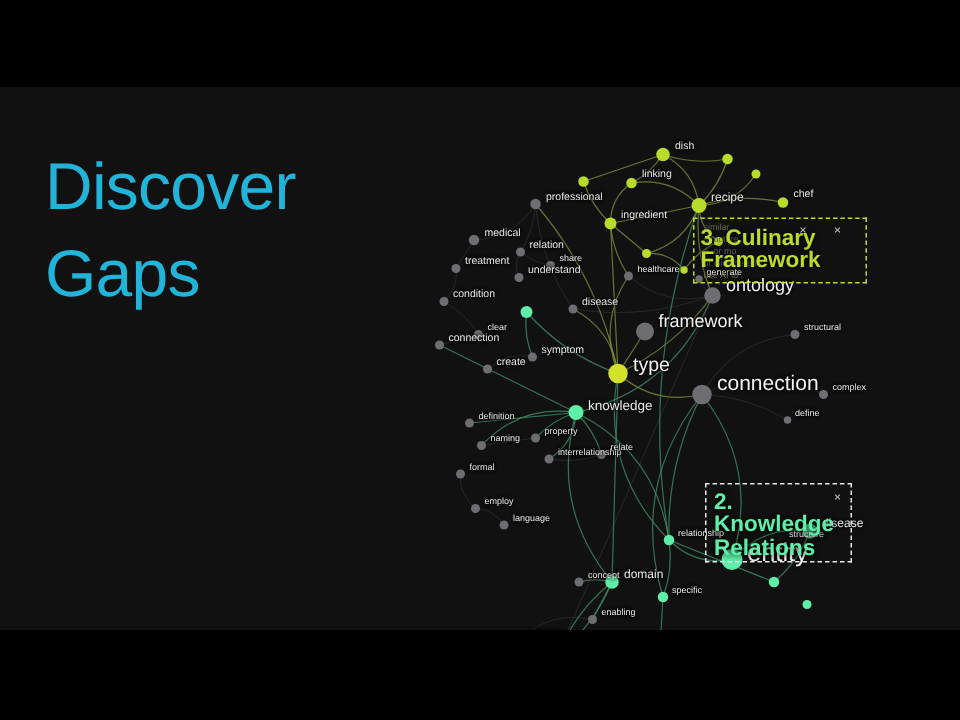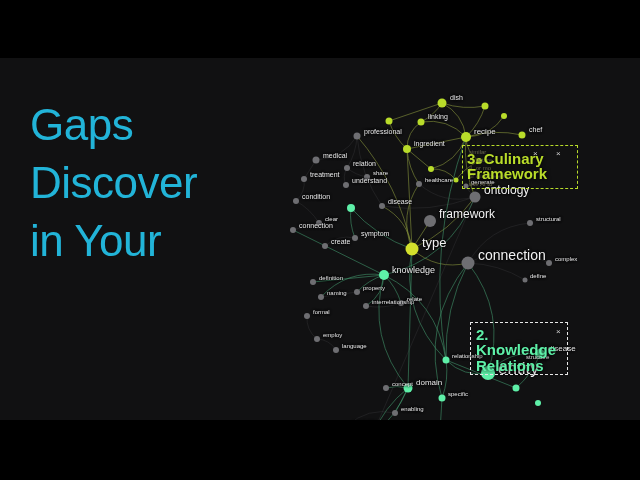--- a/index.html
+++ b/index.html
@@ -40,23 +40,22 @@
 </head>
 <body>
 
 <div id="stage">
 
   <div id="letterbox-top"></div>
 
   <div id="content">
 
     <div id="title">
+      <span class="tline">Discover</span>
       <span class="tline">Gaps</span>
-      <span class="tline">Discover</span>
-      <span class="tline">in Your</span>
     </div>
 
     <div id="graph">
       <svg id="graph-svg" width="350" height="362">
           <path d="M152,45 Q172.84,55.76 176,79" stroke="#83903a" stroke-width="0.8" fill="none" opacity="0.78"></path>
           <path d="M152,45 Q143.97,57.230000000000004 131,64" stroke="#83903a" stroke-width="0.8" fill="none" opacity="0.78"></path>
           <path d="M152,45 Q125.5,54 99,63" stroke="#83903a" stroke-width="0.8" fill="none" opacity="0.78"></path>
           <path d="M152,45 Q173.11,52.09 195,48" stroke="#83903a" stroke-width="0.8" fill="none" opacity="0.78"></path>
           <path d="M131,64 Q116.98,73.86 117,91" stroke="#83903a" stroke-width="0.8" fill="none" opacity="0.78"></path>
           <path d="M131,64 Q157.4,59.8 176,79" stroke="#83903a" stroke-width="0.8" fill="none" opacity="0.78"></path>

